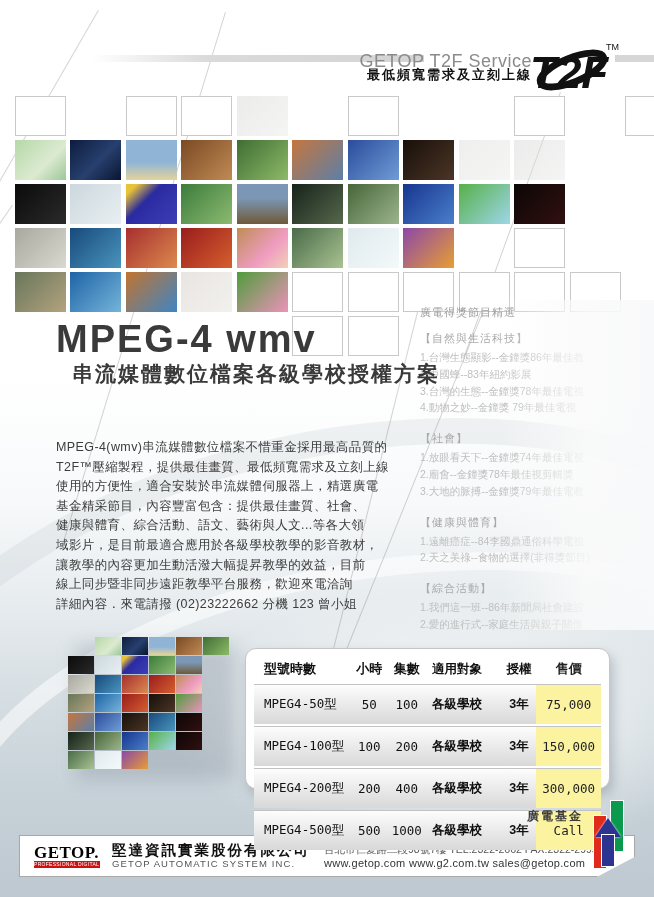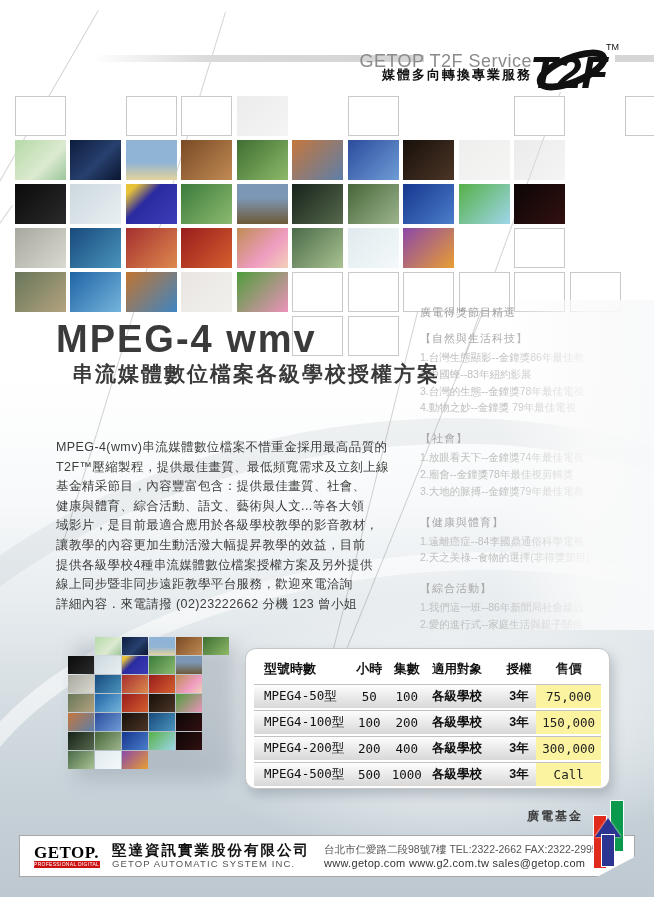--- a/index.html
+++ b/index.html
@@ -39,21 +39,21 @@
   .awards-title{font-size:11px;color:#9c9c9c;margin-bottom:11px;letter-spacing:1px;}
   .ahead{font-size:11px;color:#a9a9a9;margin-bottom:3px;letter-spacing:1px;}
   .aitem{font-size:10.5px;line-height:16.8px;color:#bfbfbf;white-space:nowrap;overflow:hidden;}
   .asec{margin-bottom:15px;}
   .awards-fade{position:absolute;left:500px;top:300px;width:154px;height:330px;z-index:3;pointer-events:none;
     background:linear-gradient(90deg,rgba(250,250,250,0),rgba(250,250,250,0.85) 55%,rgba(248,249,250,0.95));}
   
   .pricing-card{position:absolute;left:245px;top:648px;width:365px;height:141px;background:#fff;border:1px solid #c6c6c6;
     border-radius:11px;box-shadow:3px 6px 12px rgba(108,120,132,0.40);z-index:5;box-sizing:border-box;}
   .phead{display:flex;align-items:center;height:26px;margin:7px 8px 2px 8px;font-size:13px;font-weight:bold;color:#222;}
-  .prow{display:flex;align-items:center;height:24px;margin:0 8px 2px 8px;
+  .prow{display:flex;align-items:center;height:40px;margin:0 8px 2px 8px;
     background:linear-gradient(180deg,#fdfdfd 0%,#ececec 45%,#d8d8d8 100%);border-top:1px solid #c2c2c2;box-sizing:border-box;}
   .pcell{overflow:hidden;white-space:nowrap;}
   .c-model{width:92px;padding-left:10px;font-family:"DejaVu Sans Mono","Liberation Mono",monospace;font-size:12.5px;color:#111;}
   .c-hours{width:34px;text-align:center;font-family:"DejaVu Sans Mono","Liberation Mono",monospace;font-size:12.5px;color:#111;}
   .c-eps{width:44px;text-align:center;font-family:"DejaVu Sans Mono","Liberation Mono",monospace;font-size:12.5px;color:#111;}
   .c-target{width:76px;font-weight:bold;font-size:12.5px;color:#111;padding-left:4px;box-sizing:border-box;}
   .c-lic{width:36px;font-weight:bold;font-size:12.5px;color:#111;text-align:center;}
   .c-price{width:67px;text-align:right;font-family:"DejaVu Sans Mono","Liberation Mono",monospace;font-size:12.5px;color:#222;align-self:stretch;display:flex;align-items:center;justify-content:center;}
   .prow .c-price{background:#fbf3a0;}
   .phead .c-model{font-family:Liberation Serif, serif;font-size:13px;}
@@ -92,21 +92,21 @@
   <div class="dline l1"></div>
   <div class="dline l2"></div>
   <div class="dline l3"></div>
   <div class="dline l4"></div>
   <div class="dline l5"></div>
   <div class="dline l6"></div>
 
   <div class="hbar hbar-left"></div>
   <div class="hbar hbar-right"></div>
   <div class="service">GETOP T2F Service</div>
-  <div class="tagline">媒體多向轉換專業服務</div>
+  <div class="tagline">最低頻寬需求及立刻上線</div>
   <svg class="t2f-logo" viewBox="0 0 90 62">
     <ellipse cx="42" cy="30" rx="34" ry="12" fill="none" stroke="#111" stroke-width="7" transform="rotate(-22 42 30)"></ellipse>
     <text x="0" y="48" font-size="44" font-weight="bold" font-style="italic" fill="#111" font-family="Liberation Sans, DejaVu Sans, sans-serif">T2F</text>
     <text x="76" y="10" font-size="9" fill="#111" font-family="Liberation Sans, DejaVu Sans, sans-serif">TM</text>
   </svg>
 
   <div>
       <div class="gcell box" style="left: 15px; top: 96px;"></div>
       <div class="gcell box" style="left: 126px; top: 96px;"></div>
       <div class="gcell box" style="left: 181px; top: 96px;"></div>
@@ -157,25 +157,25 @@
       <div class="gcell box" style="left: 292px; top: 316px;"></div>
       <div class="gcell box" style="left: 348px; top: 316px;"></div>
     </div>
 
   <div class="title1">MPEG-4 wmv</div>
   <div class="title2">串流媒體數位檔案各級學校授權方案</div>
 
   <div class="body-text">
       <div class="bline">MPEG-4(wmv)串流媒體數位檔案不惜重金採用最高品質的</div>
       <div class="bline">T2F™壓縮製程，提供最佳畫質、最低頻寬需求及立刻上線</div>
+      <div class="bline">使用的方便性，適合安裝於串流媒體伺服器上，精選廣電</div>
       <div class="bline">基金精采節目，內容豐富包含：提供最佳畫質、社會、</div>
       <div class="bline">健康與體育、綜合活動、語文、藝術與人文...等各大領</div>
       <div class="bline">域影片，是目前最適合應用於各級學校教學的影音教材，</div>
       <div class="bline">讓教學的內容更加生動活潑大幅提昇教學的效益，目前</div>
-      <div class="bline">提供各級學校4種串流媒體數位檔案授權方案及另外提供</div>
       <div class="bline">線上同步暨非同步遠距教學平台服務，歡迎來電洽詢</div>
       <div class="bline">詳細內容．來電請撥 (02)23222662 分機 123 曾小姐</div>
     </div>
 
   <div class="awards">
     <div class="awards-title">廣電得獎節目精選</div>
     <div>
         <div class="asec">
           <div class="ahead">【自然與生活科技】</div>
           <div class="aitem">1.台灣生態顯影--金鐘獎86年最佳教</div>

